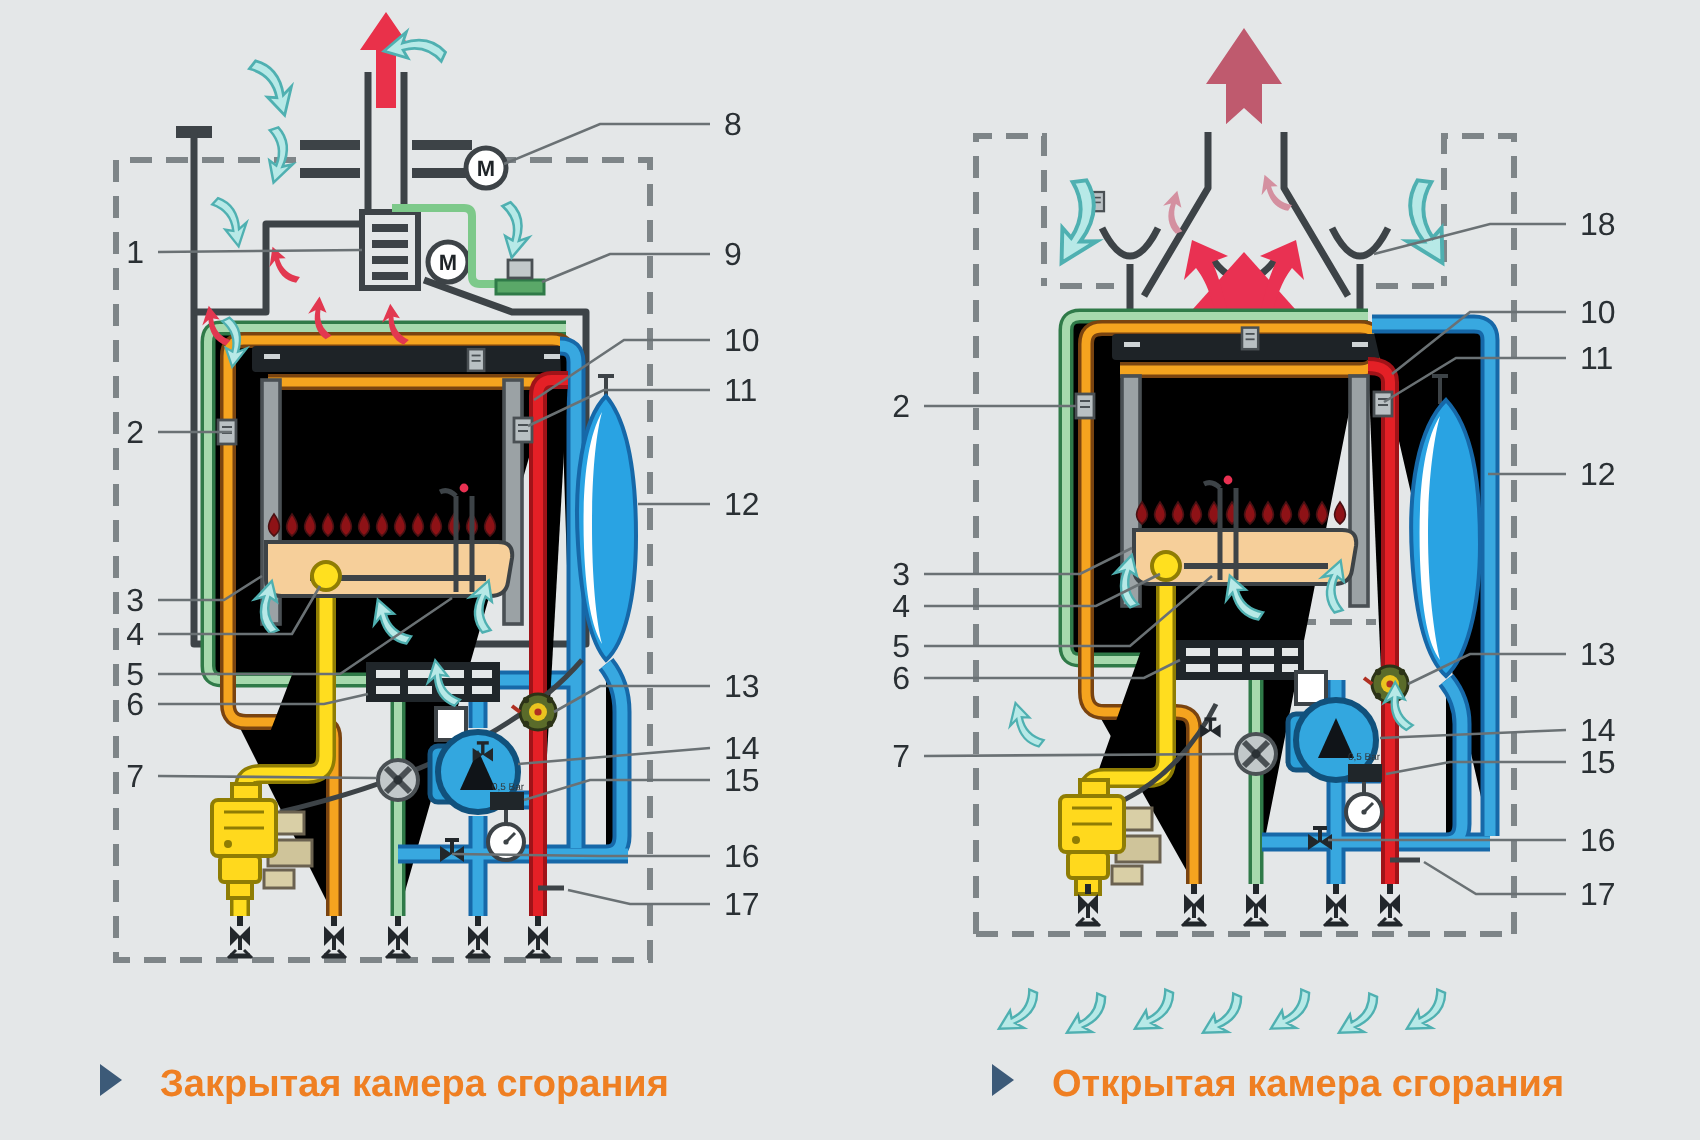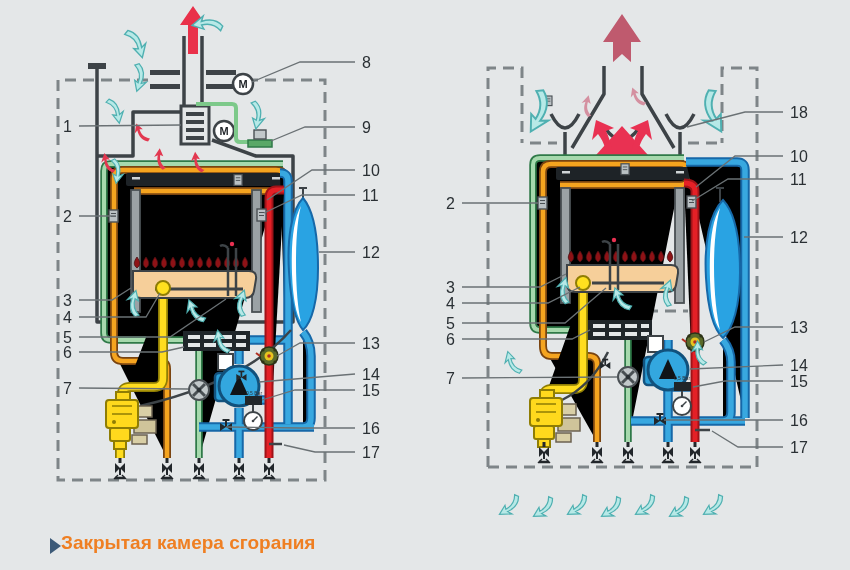--- a/index.html
+++ b/index.html
@@ -18,21 +18,21 @@
   .o-blue{stroke:#1668a8;stroke-width:9.5;fill:none;stroke-linejoin:round}
   .i-blue{stroke:#38a8e0;stroke-width:5.5;fill:none;stroke-linejoin:round}
   .o-green{stroke:#2f7a48;stroke-width:7.5;fill:none;stroke-linejoin:round}
   .i-green{stroke:#a6d9ad;stroke-width:4;fill:none;stroke-linejoin:round}
   .o-orange{stroke:#7a4410;stroke-width:8;fill:none;stroke-linejoin:round}
   .i-orange{stroke:#f5a41f;stroke-width:4.5;fill:none;stroke-linejoin:round}
   .o-yellow{stroke:#8f7d04;stroke-width:10;fill:none;stroke-linejoin:round}
   .i-yellow{stroke:#ffdd1f;stroke-width:6.5;fill:none;stroke-linejoin:round}
   .teal{fill:#b7e9e7;stroke:#4fb0b1;stroke-width:1.4}
   .crims{fill:#e93152;stroke:none}
-  .caption{position:absolute;display:flex;align-items:flex-end;gap:0}
+  .caption{position:absolute;display:flex;align-items:flex-start;gap:19px}
   .caption-tri{width:0;height:0;border-top:8px solid transparent;border-bottom:8px solid transparent;
                border-left:11px solid #3c5a78}
   .caption-text{color:#ef7f22;font-size:19px;font-weight:bold}
 </style>
 </head>
 <body>
 
 <div id="canvas">
 <svg width="850" height="520" viewBox="0 0 850 520">
   <defs>
@@ -517,13 +517,17 @@
   <g id="pressure-labels">
         <text x="254" y="395" class="bar-label" text-anchor="middle">0,5 Bar</text>
         <text x="682" y="380" class="bar-label" text-anchor="middle">0,5 Bar</text>
       </g>
 </svg>
 
 <div class="caption" style="left:50px;top:532px">
   <span class="caption-tri"></span>
   <span class="caption-text">Закрытая камера сгорания</span>
 </div>
+<div class="caption" style="left:496px;top:532px">
+  <span class="caption-tri"></span>
+  <span class="caption-text">Открытая камера сгорания</span>
 </div>
+</div>
 
 </body></html>

